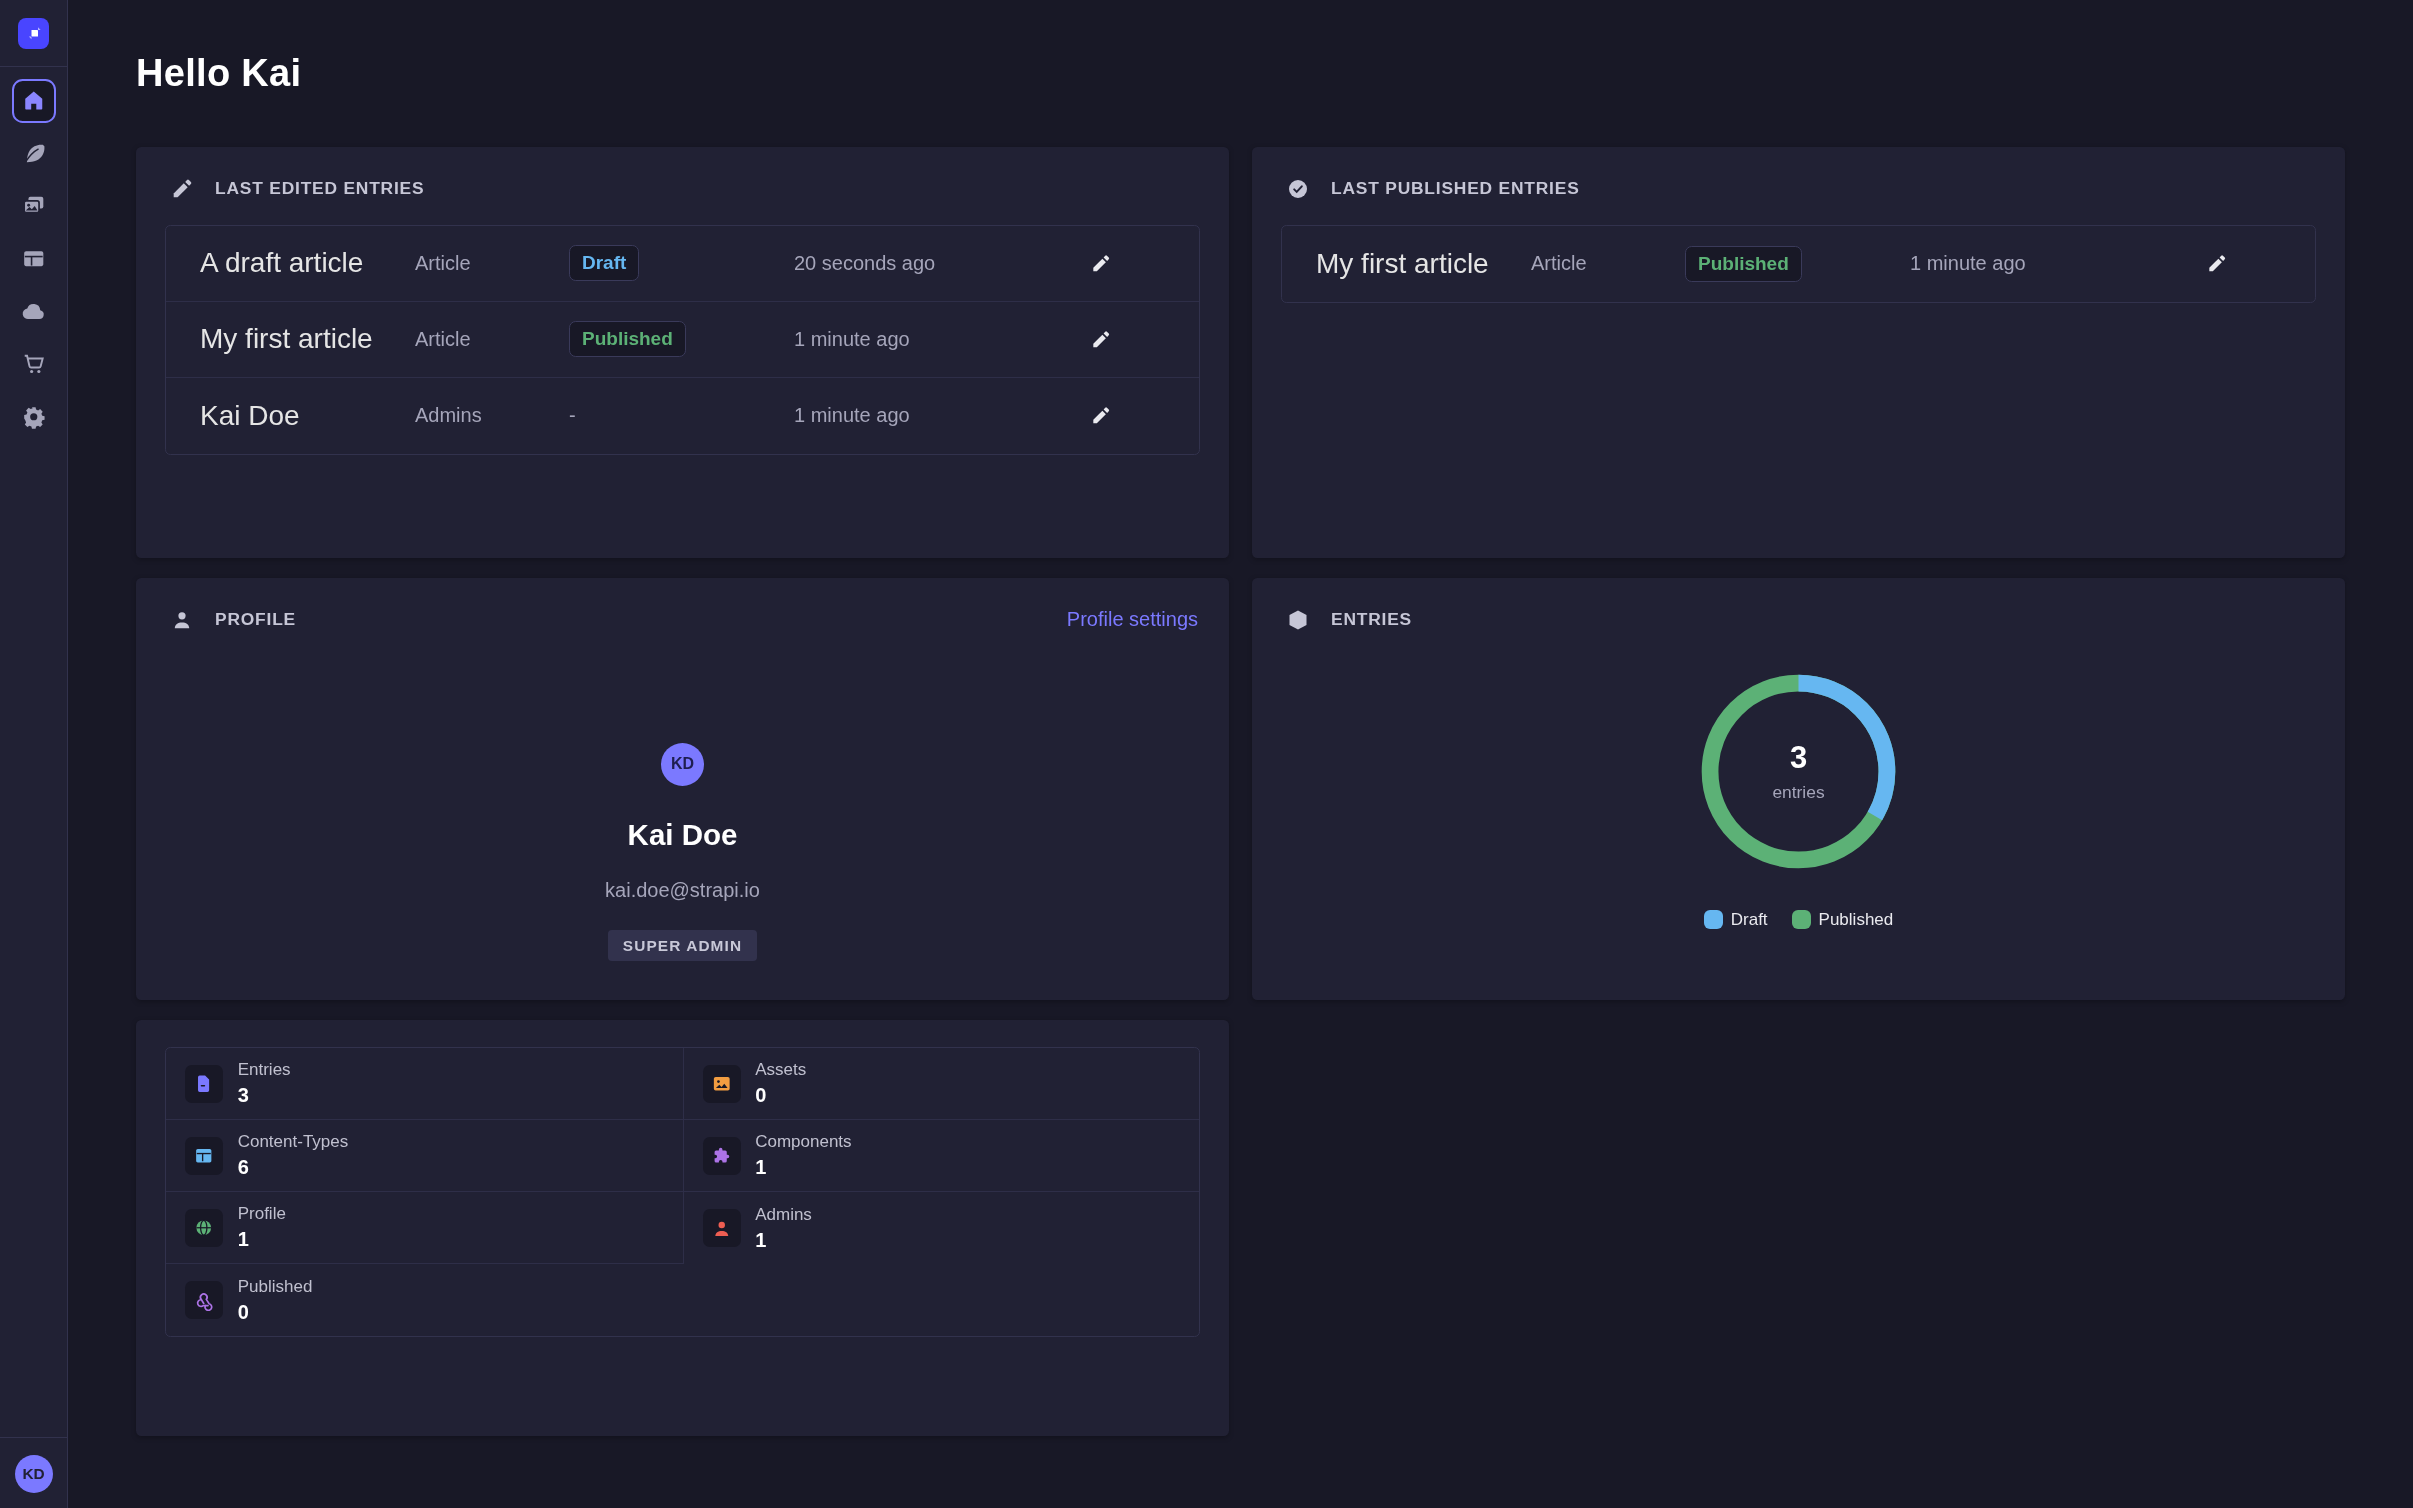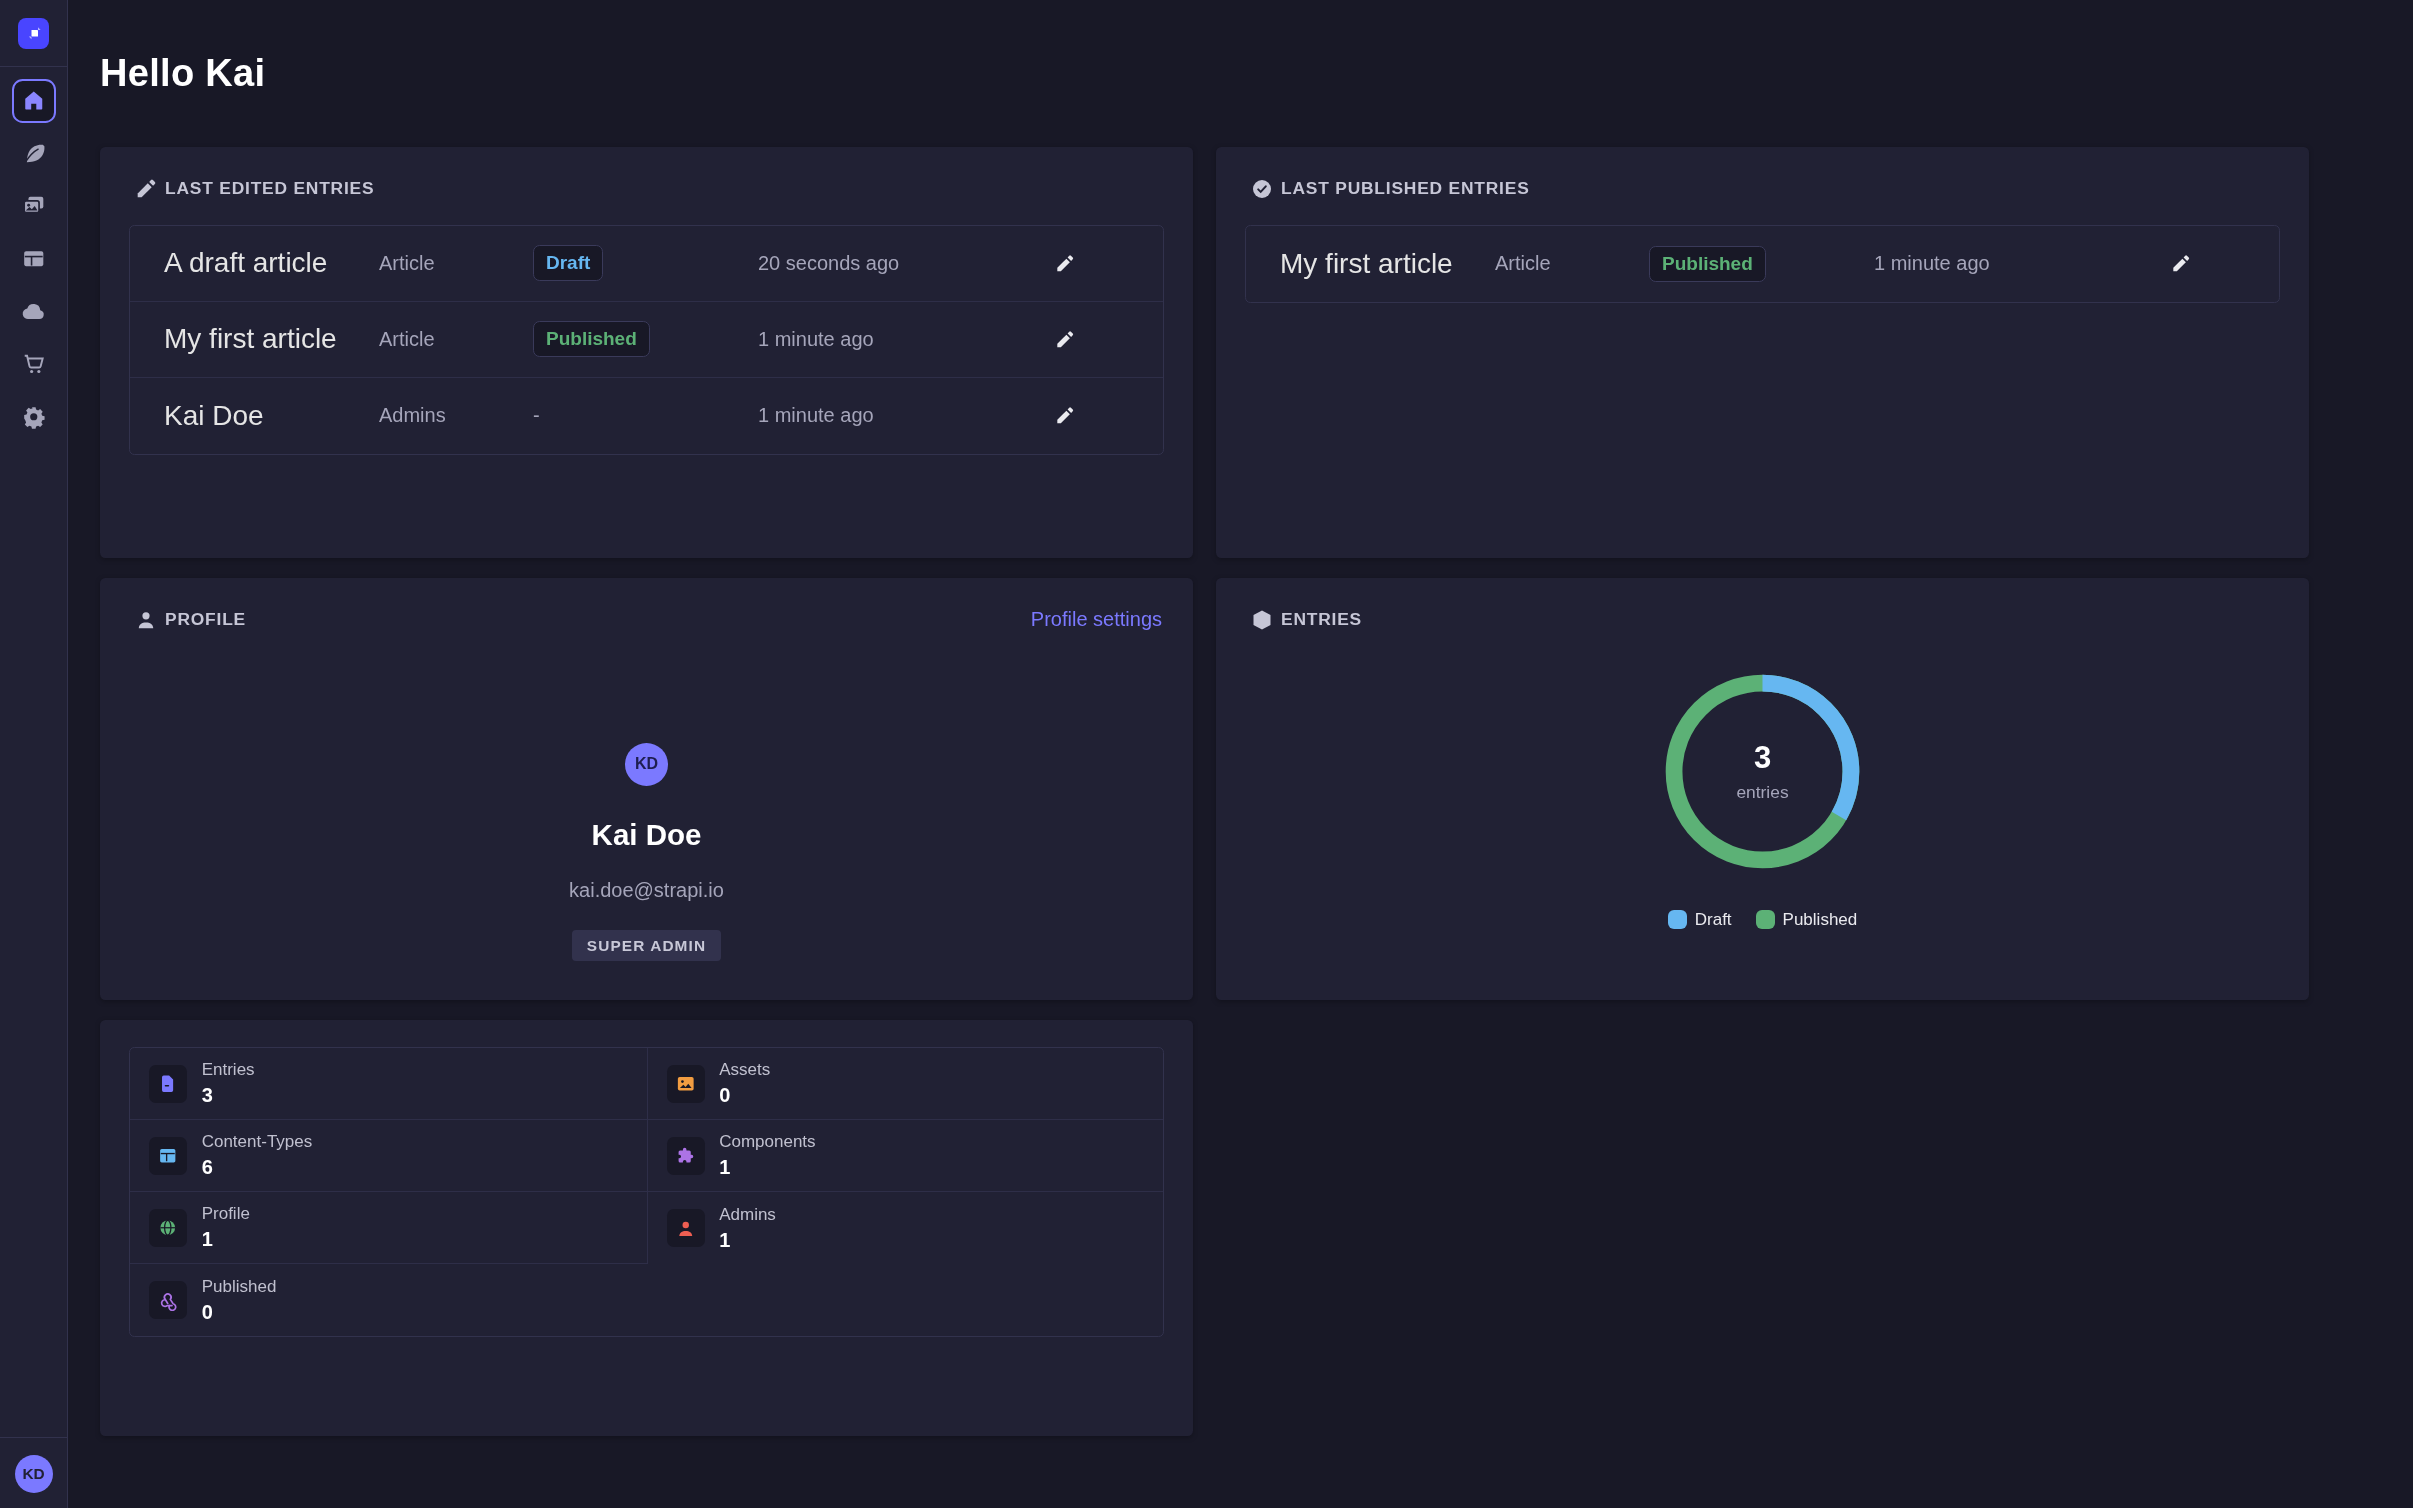--- a/index.html
+++ b/index.html
@@ -38,38 +38,38 @@
   .side-bottom { position: absolute; bottom: 0; left: 0; width: 100%; }
   .side-avatar {
     display: flex; align-items: center; justify-content: center;
     width: 38px; height: 38px; border-radius: 50%;
     background: #7b79ff; color: #212134; font-weight: bold; font-size: 15.4px;
     border: none; cursor: pointer; margin: 17px auto 15.4px;
     font-family: "Liberation Sans", sans-serif;
   }
 
   
-  .main { flex: 1; padding: 47px 69px 0 32px; }
+  .main { flex: 1; padding: 47px 69px 0 68px; }
   .page-header { margin-bottom: 52px; }
   .page-header h1 { font-size: 38px; font-weight: bold; letter-spacing: 0.3px; margin-top: 5.4px; }
   .page-header p { font-size: 20px; color: #a5a5ba; margin-top: 12px; }
 
   .grid {
     display: grid;
     grid-template-columns: 1093px 1093px;
     grid-template-rows: 411px 422px 416px;
     gap: 20px 23px;
   }
   .panel {
     background: #212134; border-radius: 5.4px;
     box-shadow: 0 1.3px 5.4px rgba(0,0,0,.25);
     position: relative;
   }
   .panel-head {
-    display: flex; align-items: center; gap: 7px;
+    display: flex; align-items: center; gap: 21px;
     margin: 29.5px 31px 0 34px;
   }
   .panel-head .p-icon { width: 24px; height: 24px; color: #c6c6d6; display: inline-flex; }
   .panel-head .p-icon svg { width: 24px; height: 24px; }
   .panel-head .p-title {
     font-size: 17.4px; font-weight: bold; letter-spacing: 0.8px;
     color: #c6c6d6; text-transform: uppercase;
   }
   .panel-head .head-link {
     margin-left: auto; font-size: 20px; color: #7b79ff;

